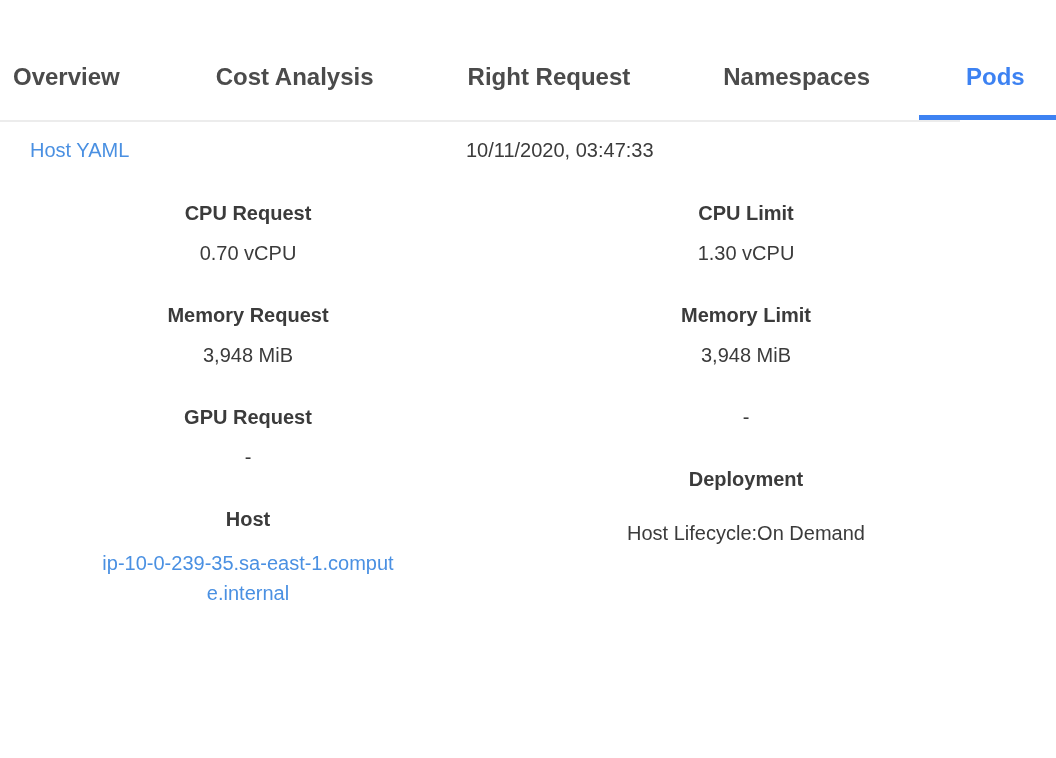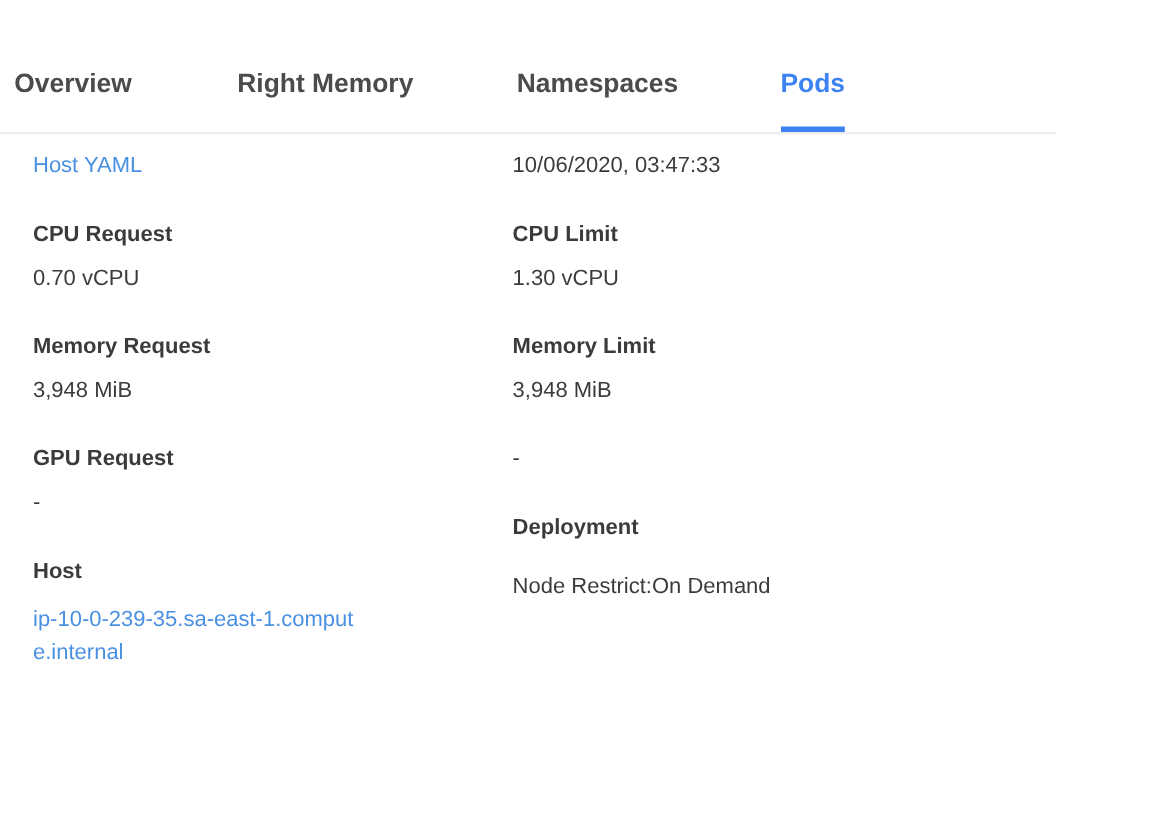--- a/index.html
+++ b/index.html
@@ -44,21 +44,21 @@
   .content {
     display: flex;
     padding: 17px 0 0 30px;
     font-size: 20px;
   }
   .col-left  { width: 436px; flex: none; }
   .col-right { width: 560px; flex: none; }
 
   .row-top { height: 22px; line-height: 22px; margin-bottom: 41px; }
 
-  .field { margin-bottom: 40px; }
+  .field { margin-bottom: 40px; text-align: center; }
   .field-label {
     font-weight: 700;
     line-height: 22px;
     color: #3b3b3b;
     margin-bottom: 18px;
   }
   .field-value { line-height: 22px; color: #3b3b3b; }
 
   .link {
     color: #4a90e2;
@@ -81,21 +81,24 @@
 </head>
 <body>
 
 <div class="page">
 
   <nav class="tabs">
     <div class="tab">
       <span>Overview</span>
     </div>
     <div class="tab">
-      <span>Right Memory</span>
+      <span>Cost Analysis</span>
+    </div>
+    <div class="tab">
+      <span>Right Request</span>
     </div>
     <div class="tab">
       <span>Namespaces</span>
     </div>
     <div class="tab active">
       <span>Pods</span>
     </div>
   </nav>
 
   <main class="content">
@@ -124,21 +127,21 @@
       <div class="field">
         <div class="field-label">Host</div>
         <a class="link wrap-link host-link">ip-10-0-239-35.sa-east-1.compute.internal</a>
       </div>
 
     </div>
 
     <div class="col-right">
 
       <div class="row-top">
-        <span>10/06/2020, 03:47:33</span>
+        <span>10/11/2020, 03:47:33</span>
       </div>
 
       <div class="field">
         <div class="field-label">CPU Limit</div>
         <div class="field-value">1.30 vCPU</div>
       </div>
 
       <div class="field">
         <div class="field-label">Memory Limit</div>
         <div class="field-value">3,948 MiB</div>
@@ -146,19 +149,19 @@
 
       <div class="field">
         <div class="field-value">-</div>
       </div>
 
       <div class="field field-deployment">
         <div class="field-label">Deployment</div>
       </div>
 
       <div class="field scaling">
-        <div class="constraint">Node Restrict:On Demand</div>
+        <div class="constraint">Host Lifecycle:On Demand</div>
       </div>
 
     </div>
 
   </main>
 </div>
 
 </body></html>

